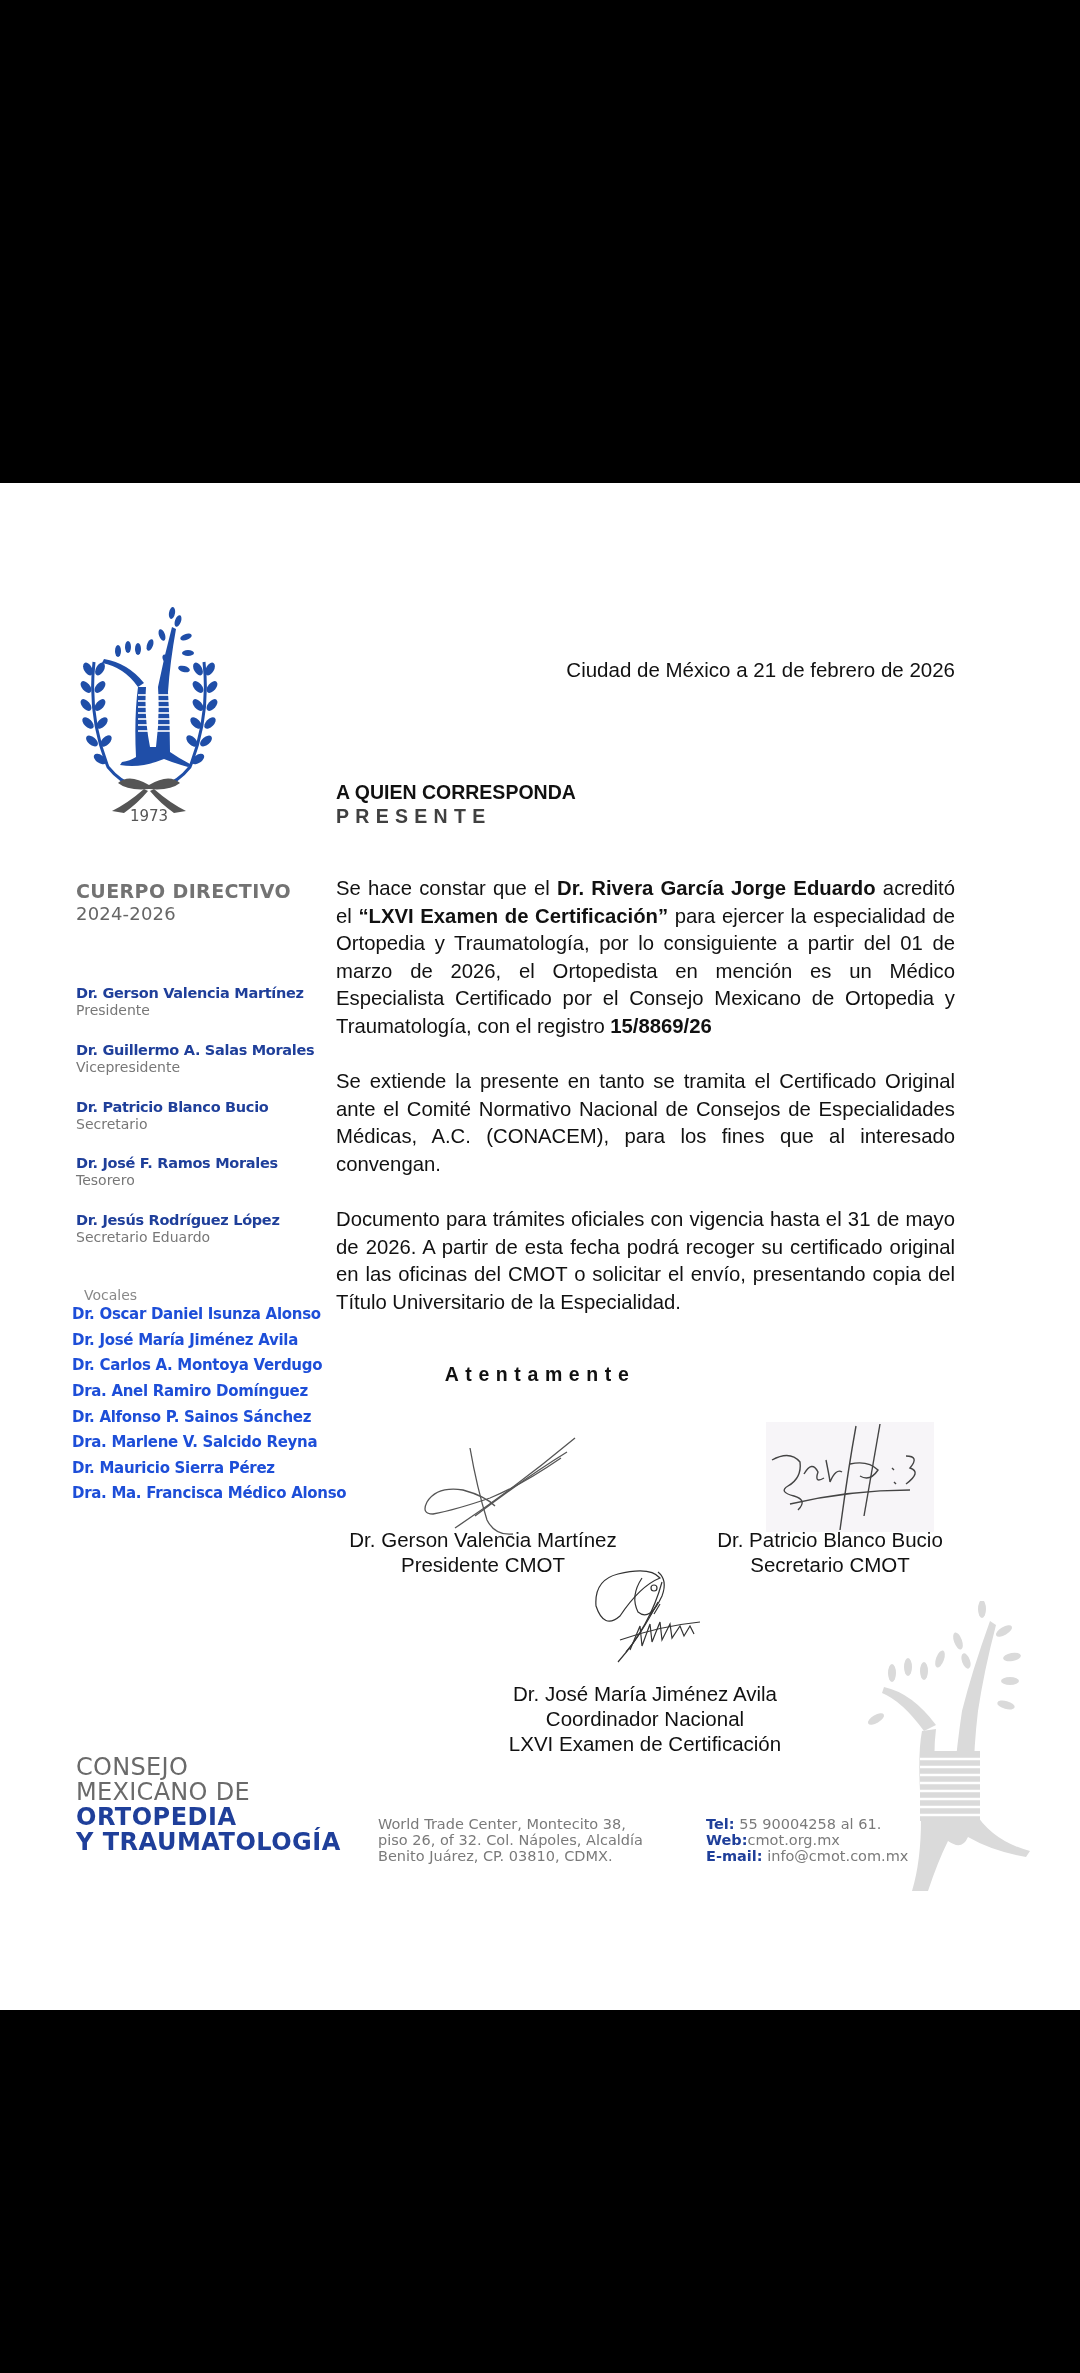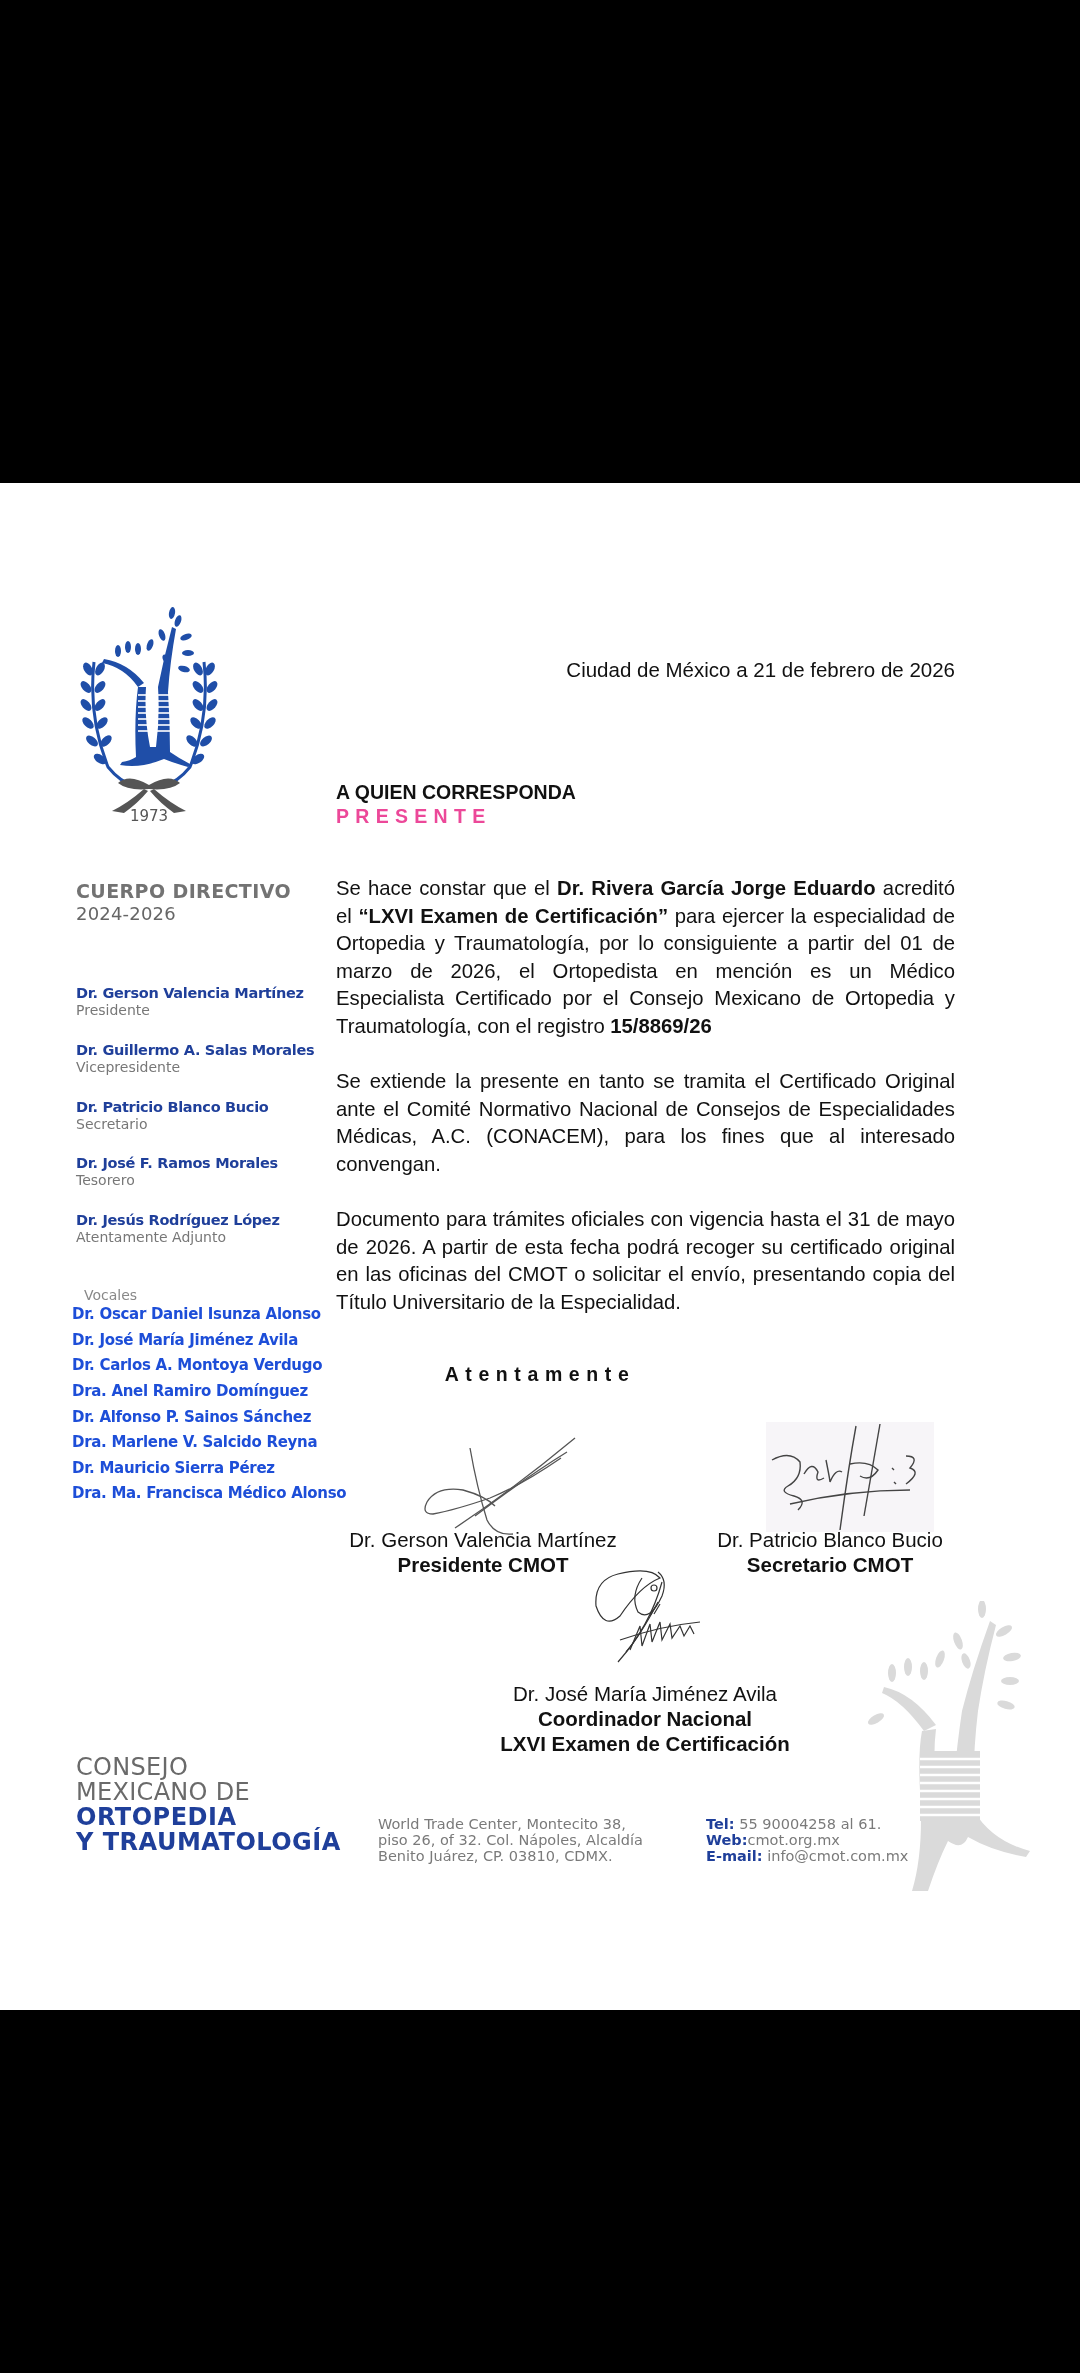--- a/index.html
+++ b/index.html
@@ -20,30 +20,30 @@
   .sb-years { left:76px; top:420px; font-family:"DejaVu Sans", sans-serif; font-size:18px; color:#666; font-weight:normal; letter-spacing:0.2px; }
   .officer { left:76px; font-family:"DejaVu Sans", sans-serif; }
   .officer .nm { font-size:14.5px; font-weight:bold; color:#1f3f9a; display:block; line-height:18px; letter-spacing:-0.3px; }
   .officer .rl { font-size:14px; color:#777; display:block; line-height:17px; }
   .vocales-label { left:76px; top:1284px; font-family:"DejaVu Sans", sans-serif; font-size:14px; color:#888;margin-left:8px; }
   .vocal { left:72px; font-family:"DejaVu Sans", sans-serif; font-size:15px; font-weight:bold; color:#1d4ed8; letter-spacing:-0.3px; white-space:nowrap; }
 
   
   .date { right:125px; top:175px; font-size:20.5px; color:#111;text-align:center; }
   .addr1 { left:336px; top:298px; font-size:19.5px; font-weight:bold; color:#111; }
-  .addr2 { left:336px; top:322px; font-size:19.5px; font-weight:bold; color:#ec4899; letter-spacing:6.3px; }
+  .addr2 { left:336px; top:322px; font-size:19.5px; font-weight:bold; color:#404040; letter-spacing:6.3px; }
   .para {
     left:336px; width:619px; font-size:20.3px; line-height:27.6px; color:#111; text-align:justify;
   }
   .para b { font-weight:bold; }
   .atent { left:0; width:1080px; top:880px; text-align:center; font-size:19.5px; font-weight:bold; letter-spacing:6.6px; color:#111; box-sizing:border-box; }
 
   .signer { text-align:center; color:#111; }
   .signer .n { font-size:20.5px; display:block; line-height:25px; }
-  .signer .t { font-size:20.5px; font-weight:bold; display:block; line-height:25px; }
+  .signer .t { font-size:20.5px; font-weight:normal; display:block; line-height:25px; }
 
   .sig { position:absolute; }
 
   
   .foot-l { left:76px; top:1272px; font-family:"DejaVu Sans", sans-serif; line-height:25px; }
   .foot-l .thin { font-size:24px; color:#6a6a6a; font-weight:normal; display:block; letter-spacing:0.3px; }
   .foot-l .bold { font-size:24px; color:#1f3f9a; font-weight:bold; display:block; letter-spacing:0.5px; }
   .foot-addr { left:378px; top:1333px; font-family:"DejaVu Sans", sans-serif; font-size:14.5px; line-height:16px; color:#7a7a7a; }
   .foot-contact { left:706px; top:1333px; font-family:"DejaVu Sans", sans-serif; font-size:14.5px; line-height:16px; color:#7a7a7a; }
   .foot-contact b { color:#1f3f9a; font-weight:bold; }
@@ -126,21 +126,21 @@
   <div class="abs officer" style="top:615px">
     <span class="nm">Dr. Patricio Blanco Bucio</span>
     <span class="rl">Secretario</span>
   </div>
   <div class="abs officer" style="top:671px">
     <span class="nm">Dr. José F. Ramos Morales</span>
     <span class="rl">Tesorero</span>
   </div>
   <div class="abs officer" style="top:728px">
     <span class="nm">Dr. Jesús Rodríguez López</span>
-    <span class="rl">Atentamente Adjunto</span>
+    <span class="rl">Secretario Eduardo</span>
   </div>
 
   <div class="abs vocales-label" style="top:804px">Vocales</div>
   <div class="abs vocal" style="top:822px">Dr. Oscar Daniel Isunza Alonso</div>
   <div class="abs vocal" style="top:848px">Dr. José María Jiménez Avila</div>
   <div class="abs vocal" style="top:873px">Dr. Carlos A. Montoya Verdugo</div>
   <div class="abs vocal" style="top:899px">Dra. Anel Ramiro Domínguez</div>
   <div class="abs vocal" style="top:925px">Dr. Alfonso P. Sainos Sánchez</div>
   <div class="abs vocal" style="top:950px">Dra. Marlene V. Salcido Reyna</div>
   <div class="abs vocal" style="top:976px">Dr. Mauricio Sierra Pérez</div>

